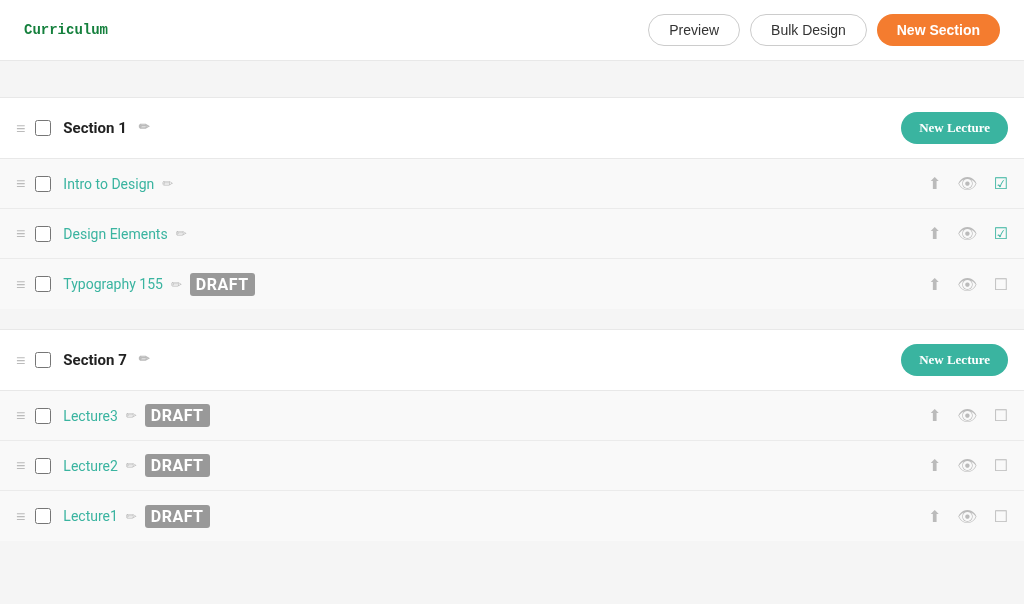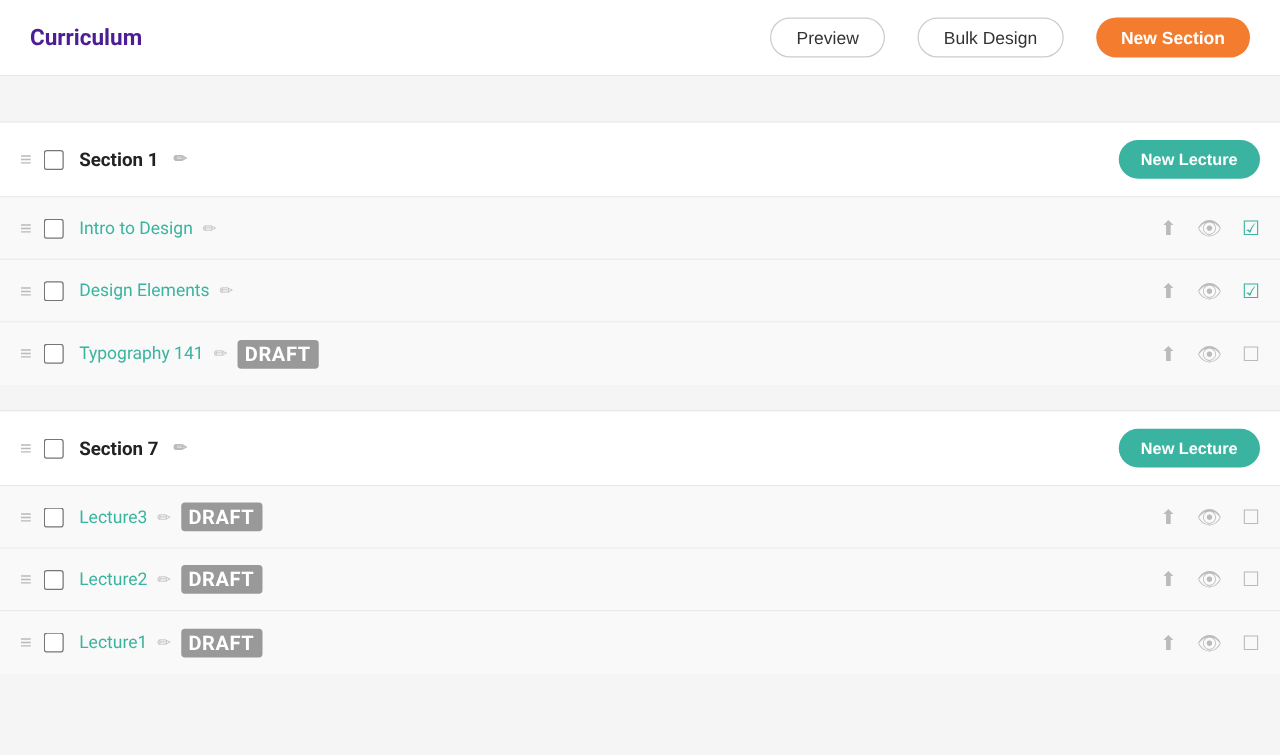--- a/index.html
+++ b/index.html
@@ -13,28 +13,29 @@
     .top-bar {
       background: #fff;
       display: flex;
       align-items: center;
       justify-content: space-between;
       padding: 14px 24px;
       border-bottom: 1px solid #e8e8e8;
     }
 
     .top-bar-title {
-      font-size: 18px;
+      font-size: 14px;
       font-weight: 700;
-      color: #4c1d95;
+      color: #15803d;
+      font-family: Liberation Mono, monospace;
     }
 
     .top-bar-actions {
       display: flex;
-      gap: 26px;
+      gap: 10px;
       align-items: center;
     }
 
     .btn-outline {
       border: 1.5px solid #ccc;
       background: #fff;
       border-radius: 20px;
       padding: 7px 20px;
       font-size: 14px;
       cursor: pointer;
@@ -103,20 +104,21 @@
     .btn-new-lecture {
       background: #3ab4a0;
       color: #fff;
       border: none;
       border-radius: 20px;
       padding: 8px 18px;
       font-size: 13px;
       font-weight: 600;
       cursor: pointer;
       white-space: nowrap;
+      font-family: Liberation Serif, serif;
     }
 
     .lecture-row {
       display: flex;
       align-items: center;
       padding: 12px 16px;
       background: #f9f9f9;
       border-bottom: 1px solid #ebebeb;
       min-height: 50px;
     }
@@ -222,21 +224,21 @@
         <span class="action-icon">⬆</span>
         <span class="action-icon">👁</span>
         <span class="action-icon active">☑</span>
       </div>
     </div>
 
     <div class="lecture-row">
       <span class="drag-handle">≡</span>
       <input type="checkbox" class="checkbox" style="">
       <span class="lecture-title">
-        <span>Typography 141</span>
+        <span>Typography 155</span>
         <span class="edit-icon">✏</span>
         <span class="draft-badge">DRAFT</span>
       </span>
       <div class="row-actions">
         <span class="action-icon">⬆</span>
         <span class="action-icon">👁</span>
         <span class="action-icon">☐</span>
       </div>
     </div>
   </div>

